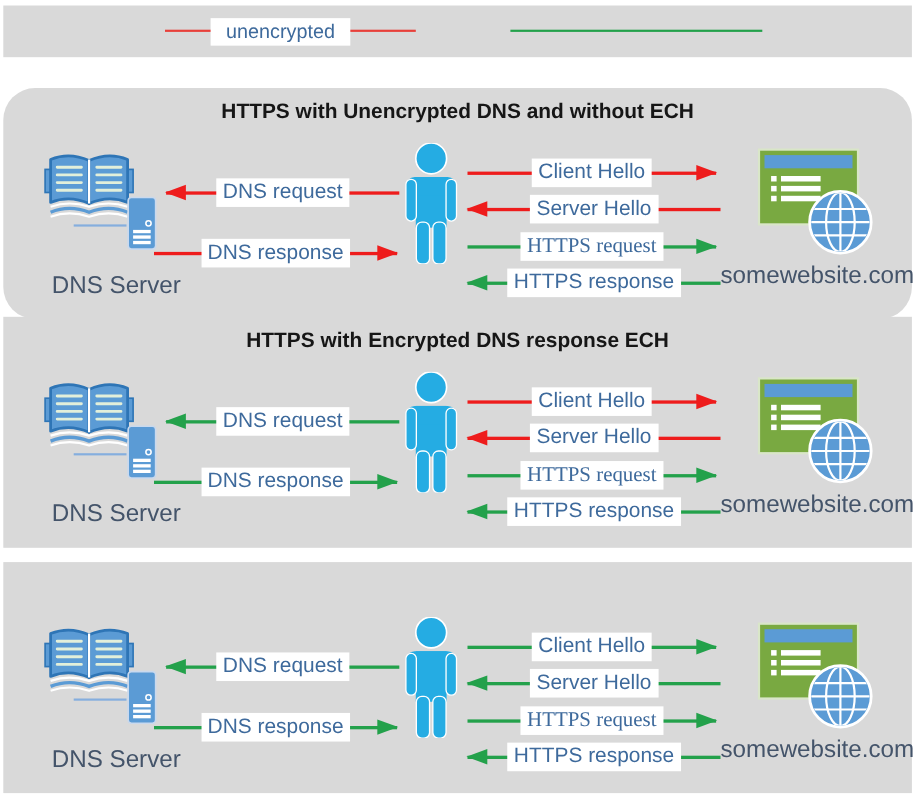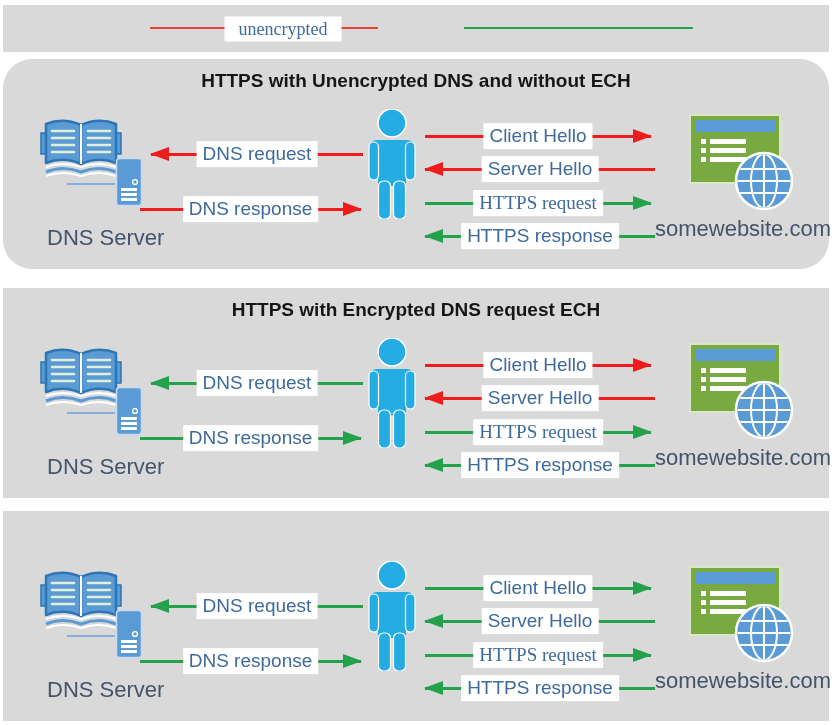--- a/index.html
+++ b/index.html
@@ -9,25 +9,25 @@
   }
   
   .legend-bar{position:absolute;left:3px;top:5px;width:826px;height:47px;background:#d9d9d9;}
   .lline{position:absolute;top:22px;height:2px;}
   .lline-red{left:147px;width:228px;}
   .lline-green{left:461px;width:229px;}
   .llabel{
     position:absolute;top:50%;transform:translate(-50%,-50%);
     background:#ffffff;padding:2px 14px;font-size:18px;color:#3e6a9c;white-space:nowrap;
   }
-  .llabel-1{left:280px;font-family:Liberation Serif, serif;}
+  .llabel-1{left:252px;}
   .llabel-2{left:577px;}
   
   .panel{position:absolute;left:3px;width:826px;height:210px;background:#d9d9d9;}
-  #panels section:nth-of-type(1){top:59px;border-radius:29px;}
+  #panels section:nth-of-type(1){top:80px;border-radius:29px;}
   #panels section:nth-of-type(2){top:288px;}
   #panels section:nth-of-type(3){top:511px;}
   .ptitle{
     position:absolute;top:11px;left:0;width:100%;margin:0;text-align:center;
     font-size:19px;font-weight:700;color:#161616;
   }
   
   .book{position:absolute;left:36px;top:57px;width:84px;height:66px;}
   .server{position:absolute;left:112px;top:98px;width:28px;height:50px;}
   .connector{position:absolute;left:64px;top:124px;width:48px;height:2px;background:#85aede;}
@@ -158,21 +158,21 @@
     <span class="alabel">HTTPS request</span>
   </div>
   <div class="arrow a-hresp">
     <div class="aline" style="background: rgb(35, 161, 75);"></div>
     <div class="head head-l" style="border-right-color: rgb(35, 161, 75);"></div>
     <span class="alabel">HTTPS response</span>
   </div>
 </section>
 
 <section class="panel">
-  <h2 class="ptitle">HTTPS with Encrypted DNS request ECH</h2>
+  <h2 class="ptitle">HTTPS with Encrypted DNS response ECH</h2>
 
   <svg class="book" viewBox="0 0 84 66">
     <rect x="2" y="17" width="5" height="21" fill="#5b9bd5" stroke="#2e75b6" stroke-width="1.5"></rect>
     <rect x="77" y="17" width="5" height="21" fill="#5b9bd5" stroke="#2e75b6" stroke-width="1.5"></rect>
     <path d="M7 56 Q24 49 42 56 Q60 49 77 56" stroke="#5b9bd5" stroke-width="3" fill="none"></path>
     <path d="M7 60 Q24 54 42 60 Q60 54 77 60" stroke="#ffffff" stroke-width="2" fill="none"></path>
     <path d="M42 9 Q24 1 7 8 L7 47 Q24 40 42 48 Z" fill="#5b9bd5" stroke="#2e75b6" stroke-width="2.5" stroke-linejoin="round"></path>
     <path d="M42 9 Q60 1 77 8 L77 47 Q60 40 42 48 Z" fill="#5b9bd5" stroke="#2e75b6" stroke-width="2.5" stroke-linejoin="round"></path>
     <path d="M7 51 Q24 45 42 51 Q60 45 77 51" stroke="#ffffff" stroke-width="2" fill="none"></path>
     <g stroke="#e2efda" stroke-width="2.6" stroke-linecap="round">

